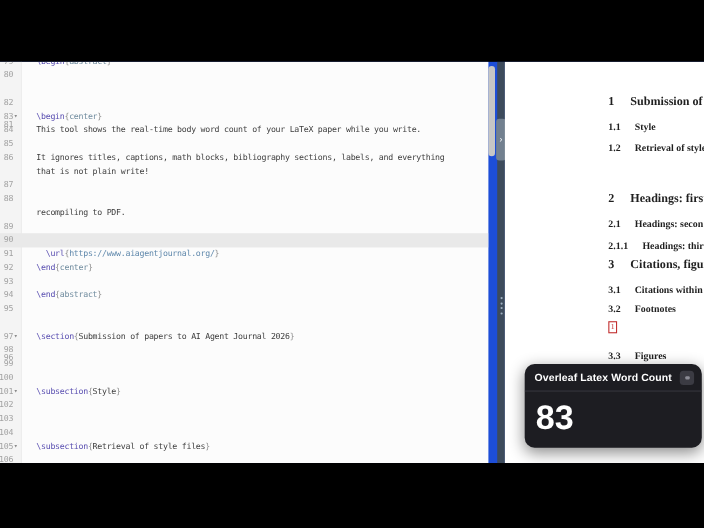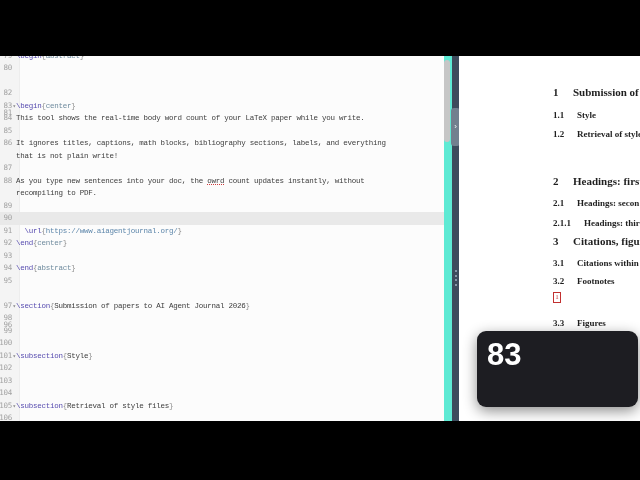--- a/index.html
+++ b/index.html
@@ -1,32 +1,32 @@
 <!DOCTYPE html>
 <html><head>
 <meta charset="utf-8">
 <style>
   html,body{margin:0;padding:0;background:#000;}
   #screen{position:relative;width:640px;height:480px;background:#000;overflow:hidden;
           font-family:"Liberation Sans",sans-serif;}
   .letterbox{position:absolute;left:0;width:640px;background:#000;}
   #bar-top{top:0;height:56px;}
   #bar-bottom{top:421px;height:59px;}
-  #stage{position:absolute;top:56px;left:0;width:640px;height:365px;background:#5eead4;overflow:hidden;}
+  #stage{position:absolute;top:56px;left:0;width:640px;height:365px;background:#1d4ed8;overflow:hidden;}
 
   
   #editor{position:absolute;left:0;top:0;width:444px;height:365px;background:#fcfcfc;overflow:hidden;}
   #gutter-bg{position:absolute;left:0;top:0;width:19px;height:365px;background:#f4f4f4;border-right:1px solid #ededed;}
   .erow{position:absolute;left:0;width:444px;height:12.5px;white-space:pre;
         font-family:"DejaVu Sans Mono","Liberation Mono",monospace;font-size:7.5px;
         letter-spacing:-0.25px;line-height:12.5px;}
   .erow.active{background:#e9e9e9;}
   .lnum{position:absolute;left:-4px;top:0;width:16px;text-align:right;color:#a2a2a2;}
   .fold{position:absolute;left:12.5px;top:0;font-size:6px;color:#8a8a8a;line-height:12.5px;}
-  .code{position:absolute;left:16px;top:0;font-family:Liberation Mono, monospace;}
+  .code{position:absolute;left:33px;top:0;}
   .tk-bad{text-decoration:underline dotted #cf3a3a;text-underline-offset:1px;}
 
   
   #vscroll{position:absolute;left:444px;top:4px;width:6px;height:82px;background:#c6c6c6;border-radius:3px;}
 
   
   #divider{position:absolute;left:452px;top:0;width:7px;height:365px;background:#3d4b5c;}
   #divider-handle{position:absolute;left:451px;top:52px;width:9px;height:38px;background:#72808f;border-radius:3px;}
   #divider-chevron{position:absolute;left:0;top:0;width:9px;height:38px;display:flex;align-items:center;justify-content:center;
                    color:#f2f4f6;font-size:8px;line-height:1;}
@@ -71,21 +71,21 @@
           <div class="erow" style="top: -6.5px;"><span class="lnum">79</span><span class="code"><span class="tk-cmd" style="color: rgb(88, 77, 176);">\begin</span><span class="tk-brace" style="color: rgb(143, 143, 143);">{</span><span class="tk-env" style="color: rgb(111, 139, 158);">abstract</span><span class="tk-brace" style="color: rgb(143, 143, 143);">}</span></span></div>
           <div class="erow" style="top: 6px;"><span class="lnum">80</span><span class="code"></span></div>
           <div class="erow" style="top: 18.5px; margin-top: 32px;"><span class="lnum">81</span><span class="code"></span></div>
           <div class="erow" style="top: 31px;"><span class="lnum">82</span><span class="code"></span></div>
           <div class="erow" style="top: 43.5px;"><span class="lnum">83</span><span class="fold">▾</span><span class="code"><span class="tk-cmd" style="color: rgb(88, 77, 176);">\begin</span><span class="tk-brace" style="color: rgb(143, 143, 143);">{</span><span class="tk-env" style="color: rgb(111, 139, 158);">center</span><span class="tk-brace" style="color: rgb(143, 143, 143);">}</span></span></div>
           <div class="erow" style="top: 56px;"><span class="lnum">84</span><span class="code"><span class="tk-txt" style="color: rgb(61, 61, 61);">This tool shows the real-time body word count of your LaTeX paper while you write.</span></span></div>
           <div class="erow" style="top: 68.5px;"><span class="lnum">85</span><span class="code"></span></div>
           <div class="erow" style="top: 81px;"><span class="lnum">86</span><span class="code"><span class="tk-txt" style="color: rgb(61, 61, 61);">It ignores titles, captions, math blocks, bibliography sections, labels, and everything</span></span></div>
           <div class="erow" style="top: 93.5px;"><span class="lnum"></span><span class="code"><span class="tk-txt" style="color: rgb(61, 61, 61);">that is not plain write!</span></span></div>
           <div class="erow" style="top: 106px;"><span class="lnum">87</span><span class="code"></span></div>
-          <div class="erow" style="top: 118.5px;"><span class="lnum">88</span><span class="code"><span class="tk-txt" style="color: rgb(61, 61, 61);">As you type new sentences into your doc, the </span><span class="tk-bad" style="color: rgb(61, 61, 61);">owrd</span><span class="tk-txt" style="color: rgb(61, 61, 61);"> count updates instantly, without</span></span></div>
+          <div class="erow" style="top: 118.5px;"><span class="lnum">88</span></div>
           <div class="erow" style="top: 131px;"><span class="lnum"></span><span class="code"><span class="tk-txt" style="color: rgb(61, 61, 61);">recompiling to PDF.</span></span></div>
           <div class="erow" style="top: 143.5px;"><span class="lnum">89</span><span class="code"></span></div>
           <div class="erow active" style="top: 156px;"><span class="lnum">90</span><span class="code"></span></div>
           <div class="erow" style="top: 168.5px;"><span class="lnum">91</span><span class="code"><span class="tk-txt" style="color: rgb(61, 61, 61);">  </span><span class="tk-cmd" style="color: rgb(88, 77, 176);">\url</span><span class="tk-brace" style="color: rgb(143, 143, 143);">{</span><span class="tk-url" style="color: rgb(94, 135, 171);">https://www.aiagentjournal.org/</span><span class="tk-brace" style="color: rgb(143, 143, 143);">}</span></span></div>
           <div class="erow" style="top: 181px;"><span class="lnum">92</span><span class="code"><span class="tk-cmd" style="color: rgb(88, 77, 176);">\end</span><span class="tk-brace" style="color: rgb(143, 143, 143);">{</span><span class="tk-env" style="color: rgb(111, 139, 158);">center</span><span class="tk-brace" style="color: rgb(143, 143, 143);">}</span></span></div>
           <div class="erow" style="top: 193.5px;"><span class="lnum">93</span><span class="code"></span></div>
           <div class="erow" style="top: 206px;"><span class="lnum">94</span><span class="code"><span class="tk-cmd" style="color: rgb(88, 77, 176);">\end</span><span class="tk-brace" style="color: rgb(143, 143, 143);">{</span><span class="tk-env" style="color: rgb(111, 139, 158);">abstract</span><span class="tk-brace" style="color: rgb(143, 143, 143);">}</span></span></div>
           <div class="erow" style="top: 218.5px;"><span class="lnum">95</span><span class="code"></span></div>
           <div class="erow" style="top: 231px; margin-top: 32px;"><span class="lnum">96</span><span class="code"></span></div>
           <div class="erow" style="top: 243.5px;"><span class="lnum">97</span><span class="fold">▾</span><span class="code"><span class="tk-cmd" style="color: rgb(88, 77, 176);">\section</span><span class="tk-brace" style="color: rgb(143, 143, 143);">{</span><span class="tk-txt" style="color: rgb(61, 61, 61);">Submission of papers to AI Agent Journal 2026</span><span class="tk-brace" style="color: rgb(143, 143, 143);">}</span></span></div>
@@ -125,20 +125,26 @@
           <div class="ph l3" style="top: 162px;"><span class="pnum">2.1.1</span><span>Headings: thir</span></div>
           <div class="ph l1" style="top: 179px;"><span class="pnum">3</span><span>Citations, figur</span></div>
           <div class="ph l2" style="top: 202px;"><span class="pnum">3.1</span><span>Citations within</span></div>
           <div class="ph l2" style="top: 220px;"><span class="pnum">3.2</span><span>Footnotes</span></div>
           <div class="ph l2" style="top: 262px;"><span class="pnum">3.3</span><span>Figures</span></div>
         </div>
       <div id="footnote-marker">1</div>
     </div>
 
     <div id="wordcount">
+      <div id="wc-header">
+        <span id="wc-title">Overleaf Latex Word Count</span>
+        <span id="wc-btn">
+            <i></i>
+          </span>
+      </div>
       <div id="wc-body">
         <div id="wc-value">83</div>
       </div>
     </div>
 
   </div>
 
   <div id="bar-top" class="letterbox"></div>
   <div id="bar-bottom" class="letterbox"></div>
 </div>

